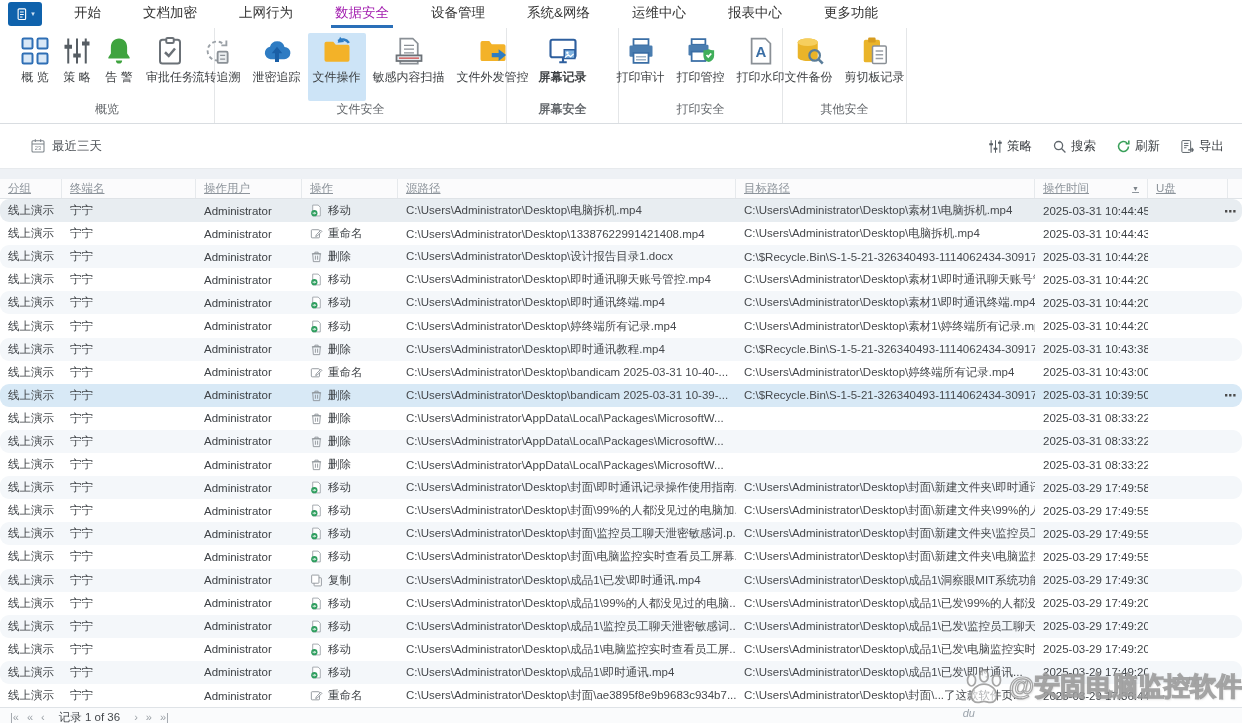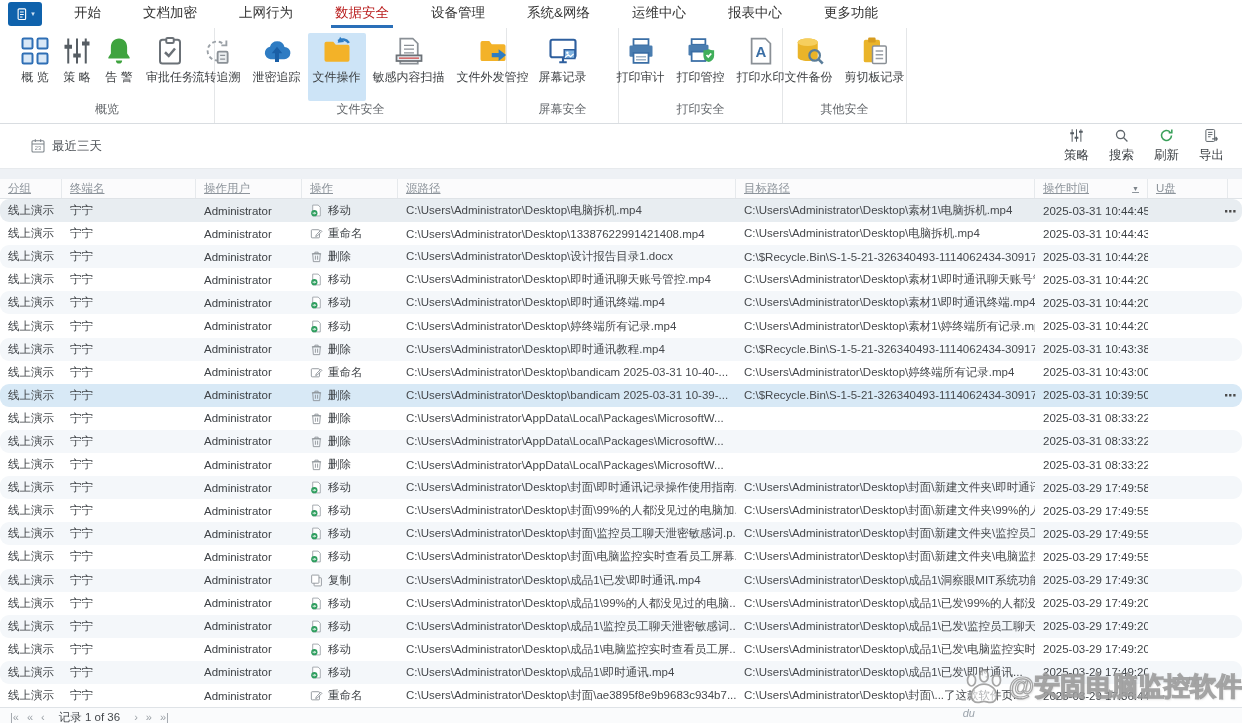--- a/index.html
+++ b/index.html
@@ -6,38 +6,38 @@
   #app{position:relative;width:1242px;height:723px;overflow:hidden;background:#fff;}
 
   
   .menubar{height:28px;display:flex;align-items:stretch;background:#fff;}
   .logo-btn{width:34px;height:24px;margin:2px 0 0 8px;background:#0f62ac;border-radius:3px;
     display:flex;align-items:center;justify-content:center;color:#fff;}
   .logo-btn .icn{width:15px;height:15px;}
   .logo-caret{font-size:7px;color:#cfe3f5;margin-left:1px;}
   .tabs{display:flex;margin-left:28px;gap:34px;}
   .tab{display:flex;align-items:center;font-size:13.5px;color:#333;padding:0 4px;cursor:default;border-bottom:3px solid transparent;}
-  .tab.active{color:#b91c1c;border-bottom-color:#2a6fb8;text-align:right;}
+  .tab.active{color:#a21caf;border-bottom-color:#2a6fb8;text-align:right;}
 
   
   .ribbon{height:95px;display:flex;align-items:stretch;background:#fff;border-bottom:1px solid #d9dde1;}
   .rgroup{display:flex;flex-direction:column;border-right:1px solid #e4e6e8;box-sizing:border-box;}
   .rbtns{display:flex;justify-content:center;gap:2px;padding-top:5px;flex:1;}
   .rbtn{display:flex;flex-direction:column;align-items:center;justify-content:flex-start;padding:3px 5px 1px 5px;border-radius:2px;}
   .rbtn.selected{background:#cde4f7;}
   .rbtn .icn{width:30px;height:30px;margin-bottom:3px;}
   .rbtn-label{font-size:12px;color:#3c3f42;white-space:nowrap;}
   .glabel{text-align:center;font-size:12px;color:#63676b;padding-bottom:5px;}
 
   
   .filterbar{height:44px;display:flex;align-items:center;background:#fff;border-bottom:1px solid #e7eaed;}
   .datefilter{display:flex;align-items:center;gap:6px;margin-left:30px;font-size:12.5px;color:#4c5156;}
   .datefilter .icn{width:16px;height:16px;}
   .fb-actions{margin-left:auto;display:flex;gap:20px;margin-right:18px;}
-  .fb-act{display:flex;align-items:center;gap:4px;font-size:12.5px;color:#3f4347;flex-direction:column;}
+  .fb-act{display:flex;align-items:center;gap:4px;font-size:12.5px;color:#3f4347;}
   .fb-act .icn{width:15px;height:15px;}
 
   .gapband{height:10px;background:#eef1f5;}
 
   
   .grid{display:grid;grid-template-columns:62px 134px 106px 96px 338px 299px 113px 80px 14px;}
   .thead{height:19px;background:#fbfbfc;border-bottom:1px solid #dfe3e7;}
   .th{display:flex;align-items:center;padding-left:8px;font-size:11.5px;color:#8d949b;
       border-right:1px solid #e6e9ec;overflow:hidden;white-space:nowrap;box-sizing:border-box;text-decoration:underline;}
   .th:last-child{border-right:none;}
@@ -172,21 +172,21 @@
           <div class="rbtn">
             <span class="icn"><svg viewBox="0 0 24 24">
                 <path fill="#f3b228" d="M2 5.5A1.5 1.5 0 0 1 3.5 4H9l2 2.5h9.5A1.5 1.5 0 0 1 22 8v10.5a1.5 1.5 0 0 1-1.5 1.5h-17A1.5 1.5 0 0 1 2 18.5z"></path>
                 <path fill="#2e7cc3" d="M11 13.5h5.5v-3l6 4.7-6 4.7v-3H11z"></path>
               </svg></span>
             <span class="rbtn-label">文件外发管控</span>
           </div>
         </div>
         <div class="glabel">文件安全</div>
       </div>
-      <div class="rgroup" style="width: 112px;">
+      <div class="rgroup" style="width: 112px; font-weight: bold;">
         <div class="rbtns">
           <div class="rbtn">
             <span class="icn"><svg viewBox="0 0 24 24" fill="none" stroke="#2e5f9e" stroke-width="1.7">
                 <rect x="2" y="3" width="20" height="14" rx="1.5"></rect>
                 <path d="M9 21h6M12 17v4"></path>
                 <rect x="13" y="11" width="8.5" height="7" fill="#7fb2e0" stroke-width="1.2"></rect>
                 <circle cx="15.5" cy="13.3" r="1" fill="#fff" stroke="none"></circle>
                 <path d="M13.5 17.3l2.6-2.3 2 1.5 2.4-2.2" stroke="#fff" stroke-width="1"></path>
               </svg></span>
             <span class="rbtn-label">屏幕记录</span>

